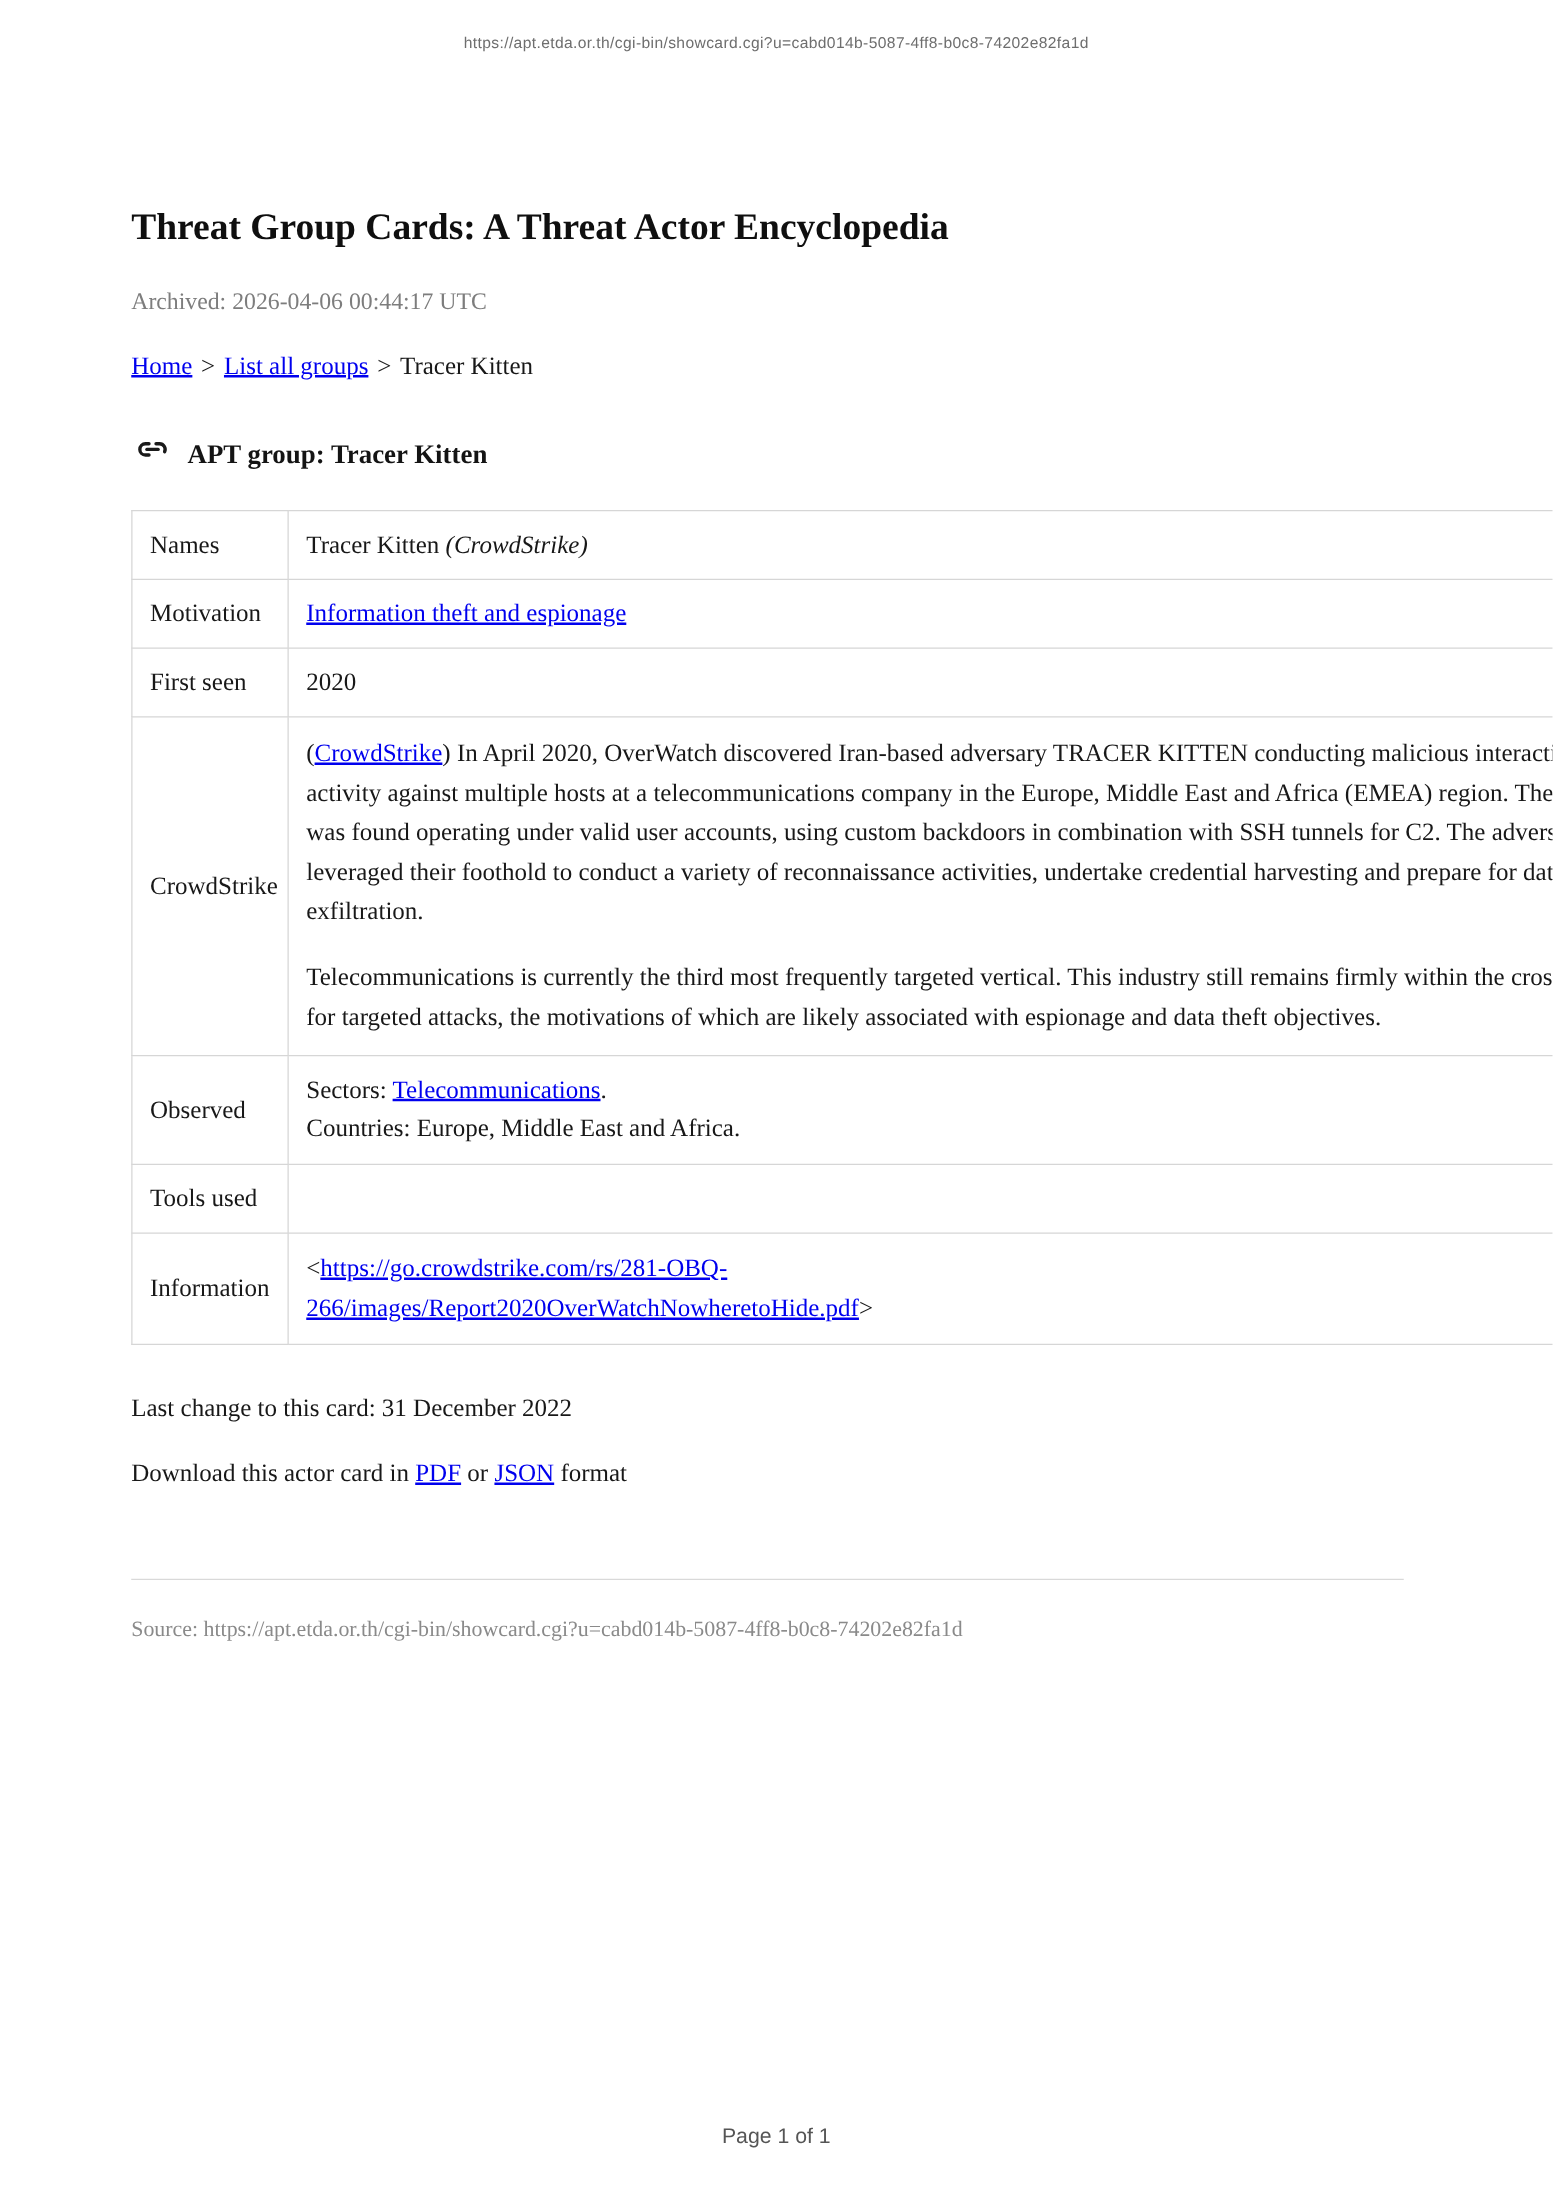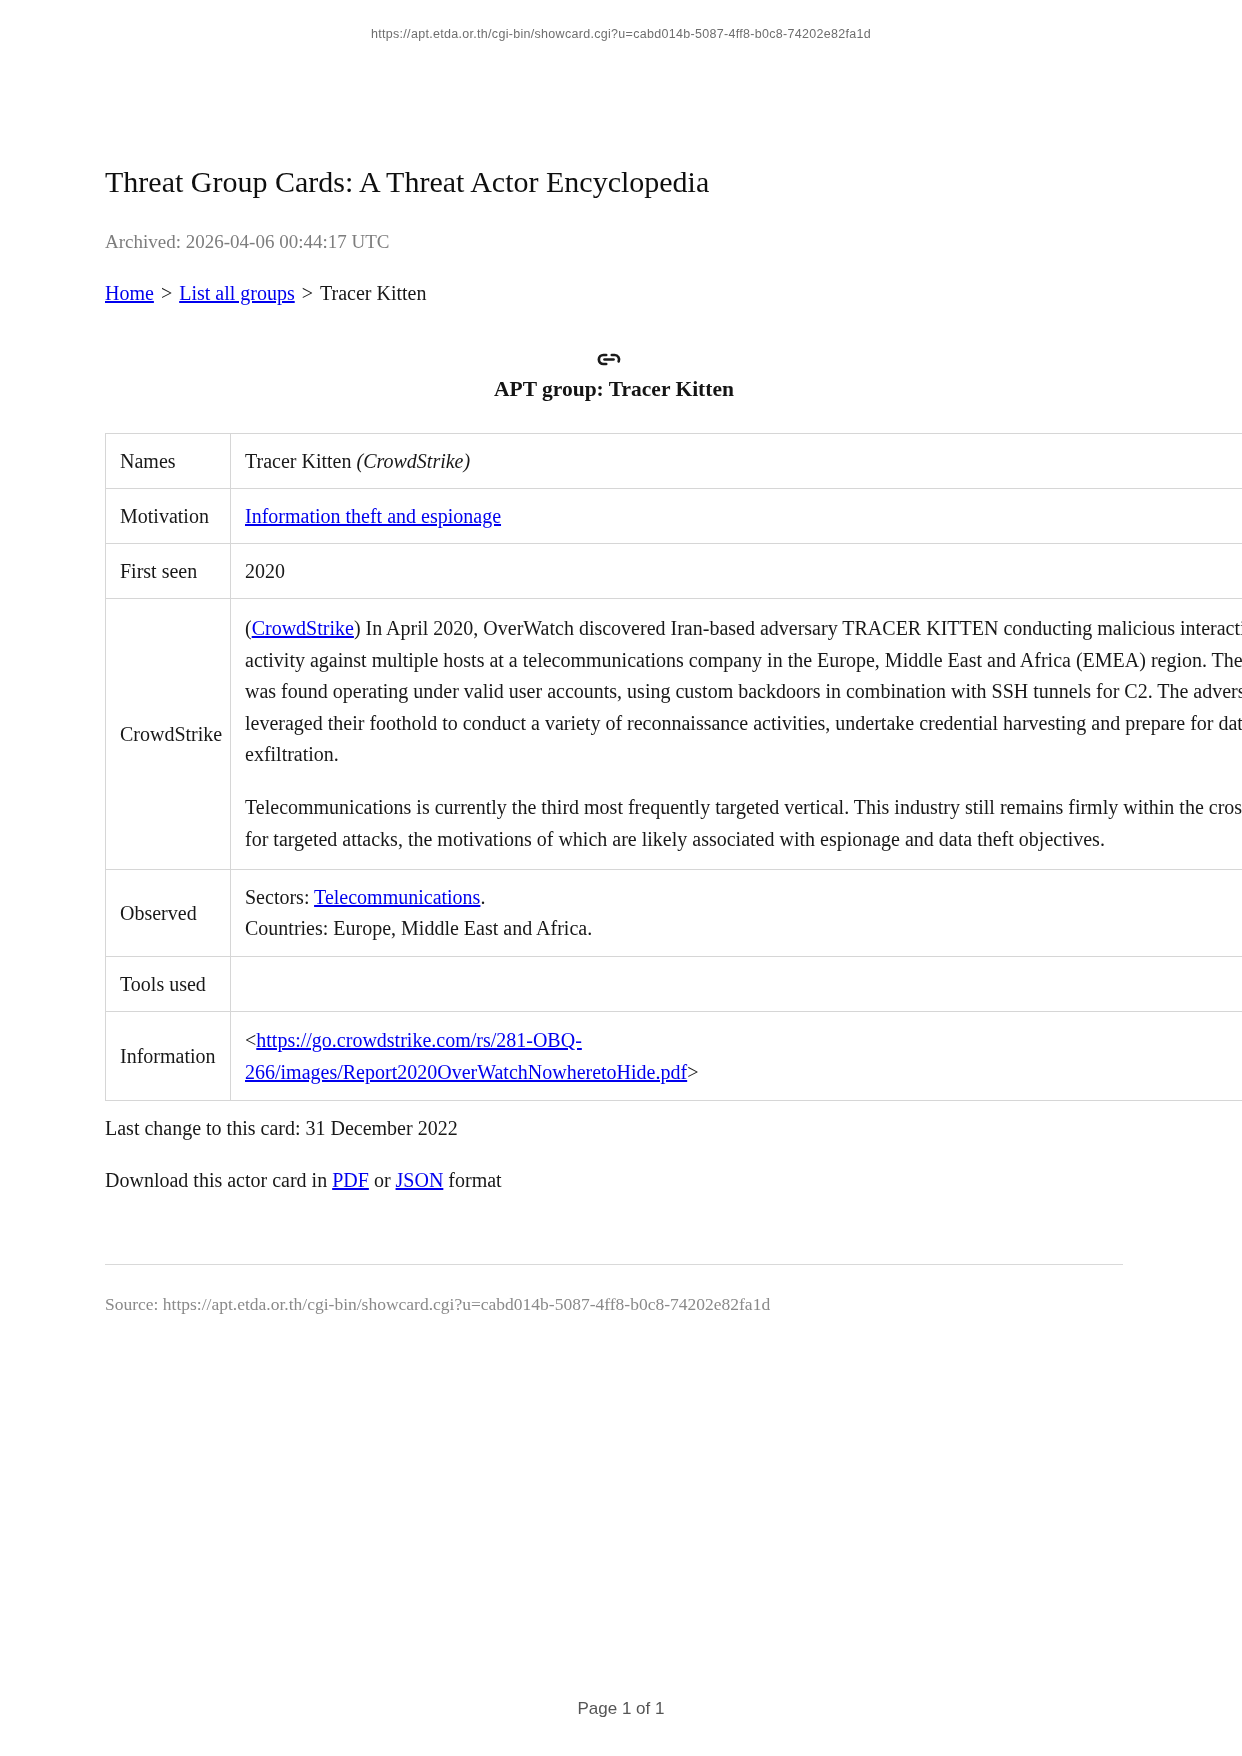--- a/index.html
+++ b/index.html
@@ -26,41 +26,40 @@
     color:#6e6e6e;
     letter-spacing:0.3px;
   }
 
   .content { width:1018px; margin-left:105px; }
 
   .page-title {
     margin:123px 0 0 0;
     font-size:30px;
     line-height:1.2;
-    font-weight:normal;
+    font-weight:bold;
     color:#0f0f0f;
   }
 
   .archived {
     margin-top:31px;
     font-size:19px;
     color:#7d7d7d;
   }
 
   .breadcrumb { margin-top:29px; font-size:20px; }
   .breadcrumb .sep { margin:0 7px; color:#181818; }
 
   .apt-heading {
     margin-top:45px;
     display:flex;
     align-items:center;
     font-size:21.5px;
     font-weight:bold;
     color:#141414;
-    flex-direction:column;
   }
   .apt-heading .icon-wrap { margin-right:11px; transform:translateY(-4px); color:#1a1a1a; }
   .apt-heading .icon-wrap svg { display:block; }
 
   table.card {
     margin-top:31px;
     border-collapse:collapse;
     width:1220px;
     font-size:20px;
     table-layout:fixed;
@@ -95,21 +94,21 @@
   }
 
   .desc p { margin:0; line-height:1.58; }
   .desc p + p { margin-top:21px; }
   .desc-cell { padding:14px !important; }
 
   .obs-line { line-height:1.55; }
 
   .info-wrap { max-width:470px; line-height:1.6; }
 
-  .last-change { margin-top:16px; font-size:20px;font-family:Liberation Serif, serif; }
+  .last-change { margin-top:40px; font-size:20px;font-family:Liberation Serif, serif; }
   .download-line { margin-top:29px; font-size:20px; }
 
   hr.footer-rule {
     margin:72px 0 0 0;
     border:none;
     border-top:1px solid #d9d9d9;
   }
   .source-line {
     margin-top:29px;
     font-size:17.5px;

